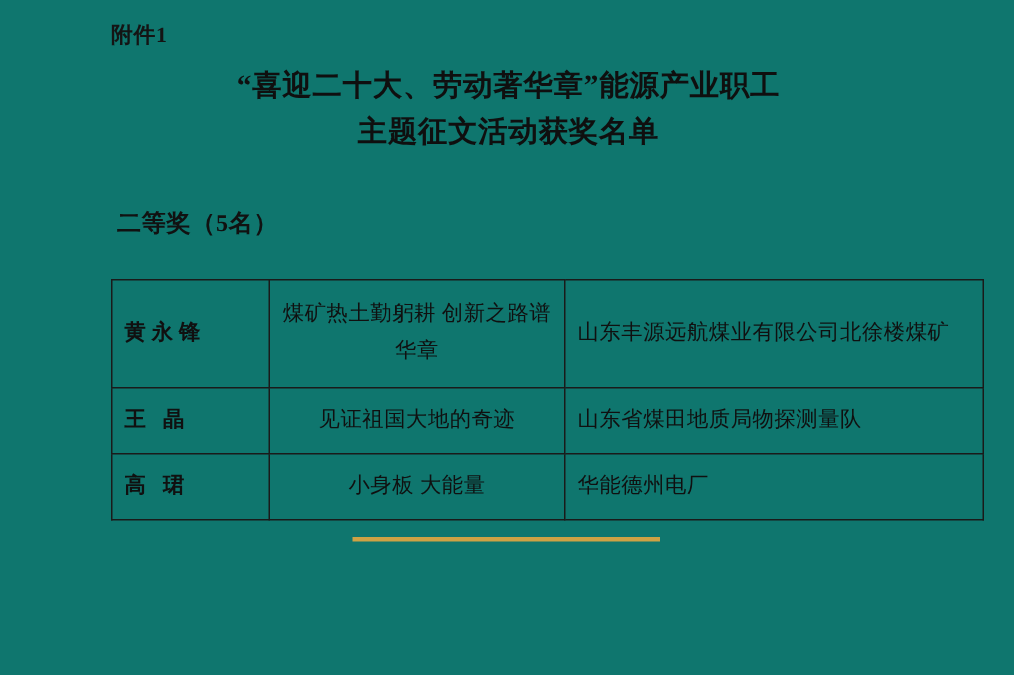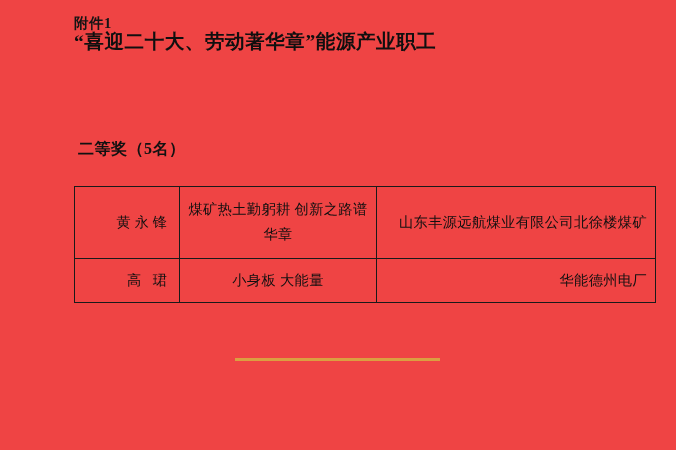--- a/index.html
+++ b/index.html
@@ -11,37 +11,37 @@
     height: 450px;
     background: #ffffff;
     font-family: "Liberation Serif", "DejaVu Serif", serif;
     color: #111111;
     overflow: hidden;
   }
   .page {
     position: relative;
     width: 676px;
     height: 450px;
-    background: #ef4444;
+    background: #0f766e;
   }
   .attachment-label {
     position: absolute;
     left: 74px;
     top: 14px;
     font-size: 14.5px;
     font-weight: bold;
     letter-spacing: 0.5px;
     color: #141414;
   }
   .doc-title {
     position: absolute;
     left: 74px;
-    top: 26px;
+    top: 42px;
     width: 530px;
-    text-align: left;
+    text-align: center;
     font-size: 19.5px;
     font-weight: bold;
     line-height: 31px;
     letter-spacing: 0.6px;
     color: #0f0f0f;
   }
   .title-line {
     display: block;
   }
   .award-heading {
@@ -64,33 +64,34 @@
   table.award-table td {
     border: 1px solid #1a1a1a;
     padding: 6px 8px 7px 8px;
     font-size: 14.2px;
     line-height: 25px;
     vertical-align: middle;
     color: #101010;
   }
   td.col-name {
     width: 88px;
-    text-align: right;
+    text-align: left;
     letter-spacing: 4px;
     padding-left: 10px;
     padding-right: 6px;
+    font-weight: bold;
   }
   td.col-work {
     width: 180px;
     text-align: center;
     letter-spacing: 0.4px;
   }
   td.col-unit {
     width: 262px;
-    text-align: right;
+    text-align: left;
     letter-spacing: 0.4px;
     margin-left: 16px;
   }
   .row-tall td {
     height: 58px;
   }
   .row-short td {
     height: 30px;
   }
   .highlight-row td {
@@ -108,30 +109,36 @@
 </style>
 </head>
 <body>
 
 <div class="page">
 
   <div class="attachment-label">附件1</div>
 
   <div class="doc-title">
     <span class="title-line">“喜迎二十大、劳动著华章”能源产业职工</span>
+    <span class="title-line">主题征文活动获奖名单</span>
   </div>
 
   <div class="award-heading">二等奖（5名）</div>
 
   <table class="award-table">
     <tbody>
       <tr class="row-tall">
         <td class="col-name">黄永锋</td>
         <td class="col-work">煤矿热土勤躬耕 创新之路谱华章</td>
         <td class="col-unit">山东丰源远航煤业有限公司北徐楼煤矿</td>
+      </tr>
+      <tr class="row-short">
+        <td class="col-name">王 晶</td>
+        <td class="col-work">见证祖国大地的奇迹</td>
+        <td class="col-unit">山东省煤田地质局物探测量队</td>
       </tr>
       <tr class="row-short">
         <td class="col-name">高 珺</td>
         <td class="col-work">小身板 大能量</td>
         <td class="col-unit">华能德州电厂</td>
       </tr>
     </tbody>
   </table>
 
   <div class="underline-mark" style="background: rgb(217, 164, 65);"></div>

